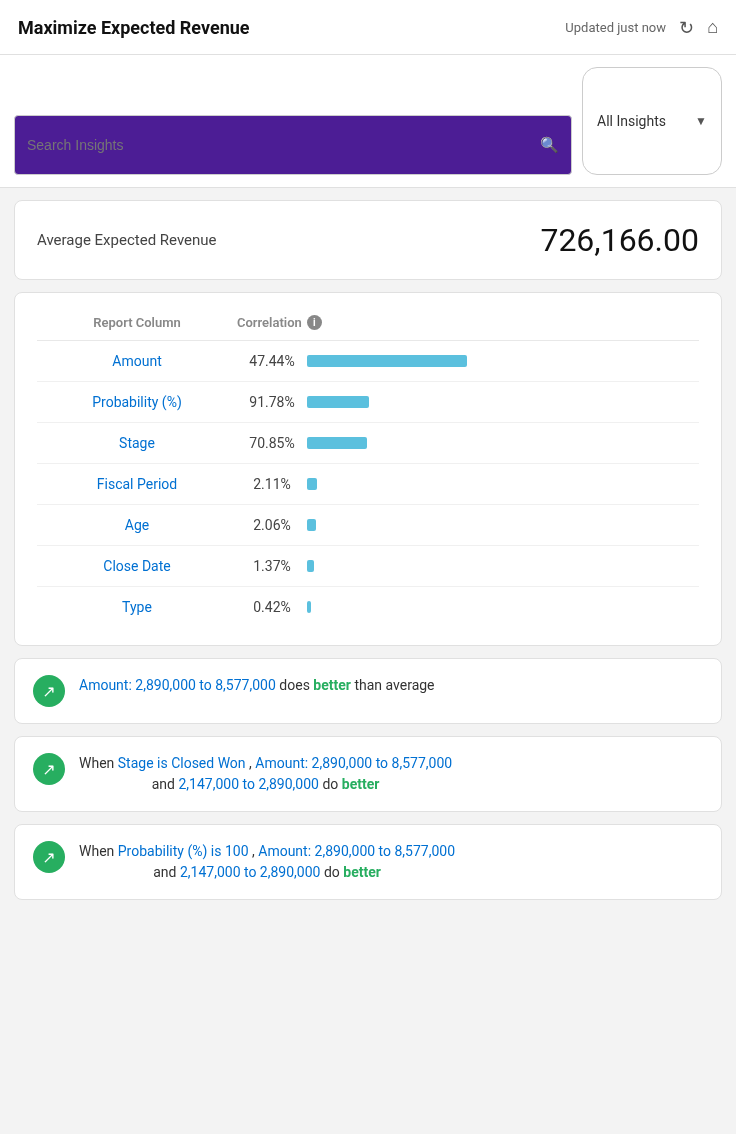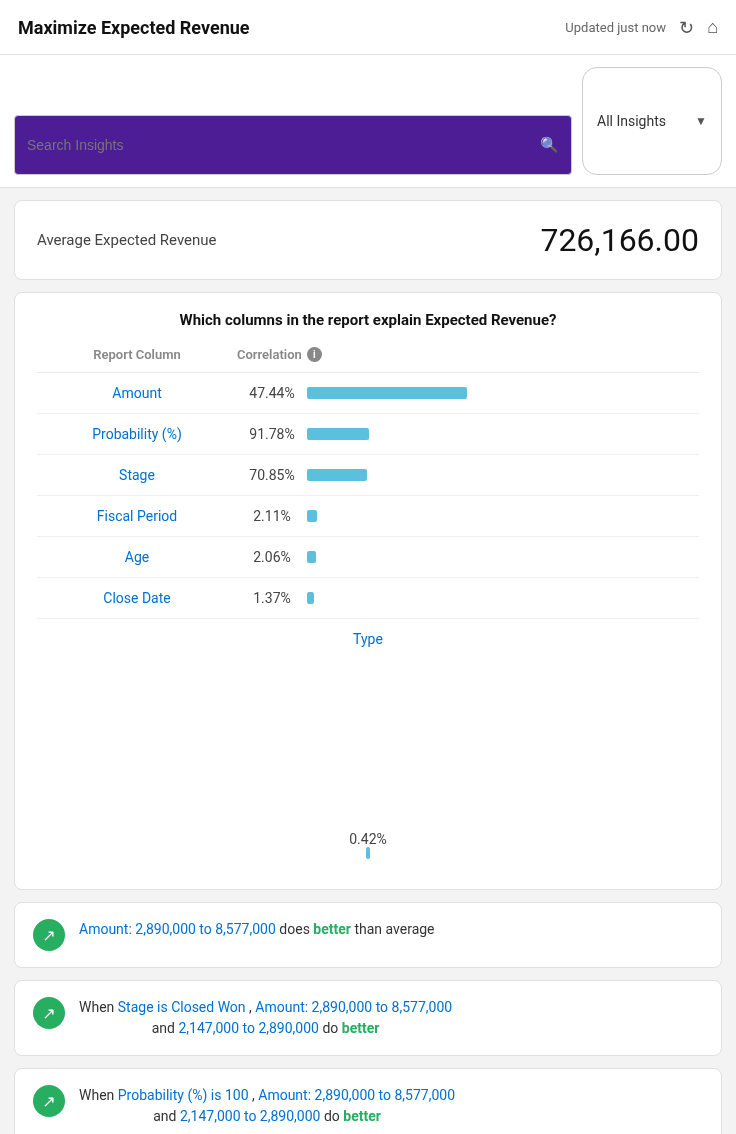--- a/index.html
+++ b/index.html
@@ -155,21 +155,20 @@
       cursor: pointer;
     }
     .data-row {
       display: flex;
       align-items: center;
       padding: 12px 0;
       border-bottom: 1px solid #f0f0f0;
     }
     .data-row:last-child {
       border-bottom: none;
-      flex-direction: column;
     }
     .row-name {
       flex: 0 0 200px;
       font-size: 14px;
       color: #0070d2;
       cursor: pointer;
     }
     .row-pct {
       font-size: 14px;
       color: #444;
@@ -244,21 +243,20 @@
 </div>
 
 <div class="content">
 
   <div class="card avg-revenue-card">
     <span class="avg-revenue-label">Average Expected Revenue</span>
     <span class="avg-revenue-value">726,166.00</span>
   </div>
 
   <div class="card insights-card">
-    <div class="insights-title">Which columns in the report explain Expected Revenue?</div>
     <div class="table-header-row">
       <span class="col-label">Report Column</span>
       <span class="col-corr">
         <span>Correlation</span>
         <span class="info-icon">i</span>
       </span>
     </div>
 
     <div class="data-row">
       <span class="row-name">Amount</span>

